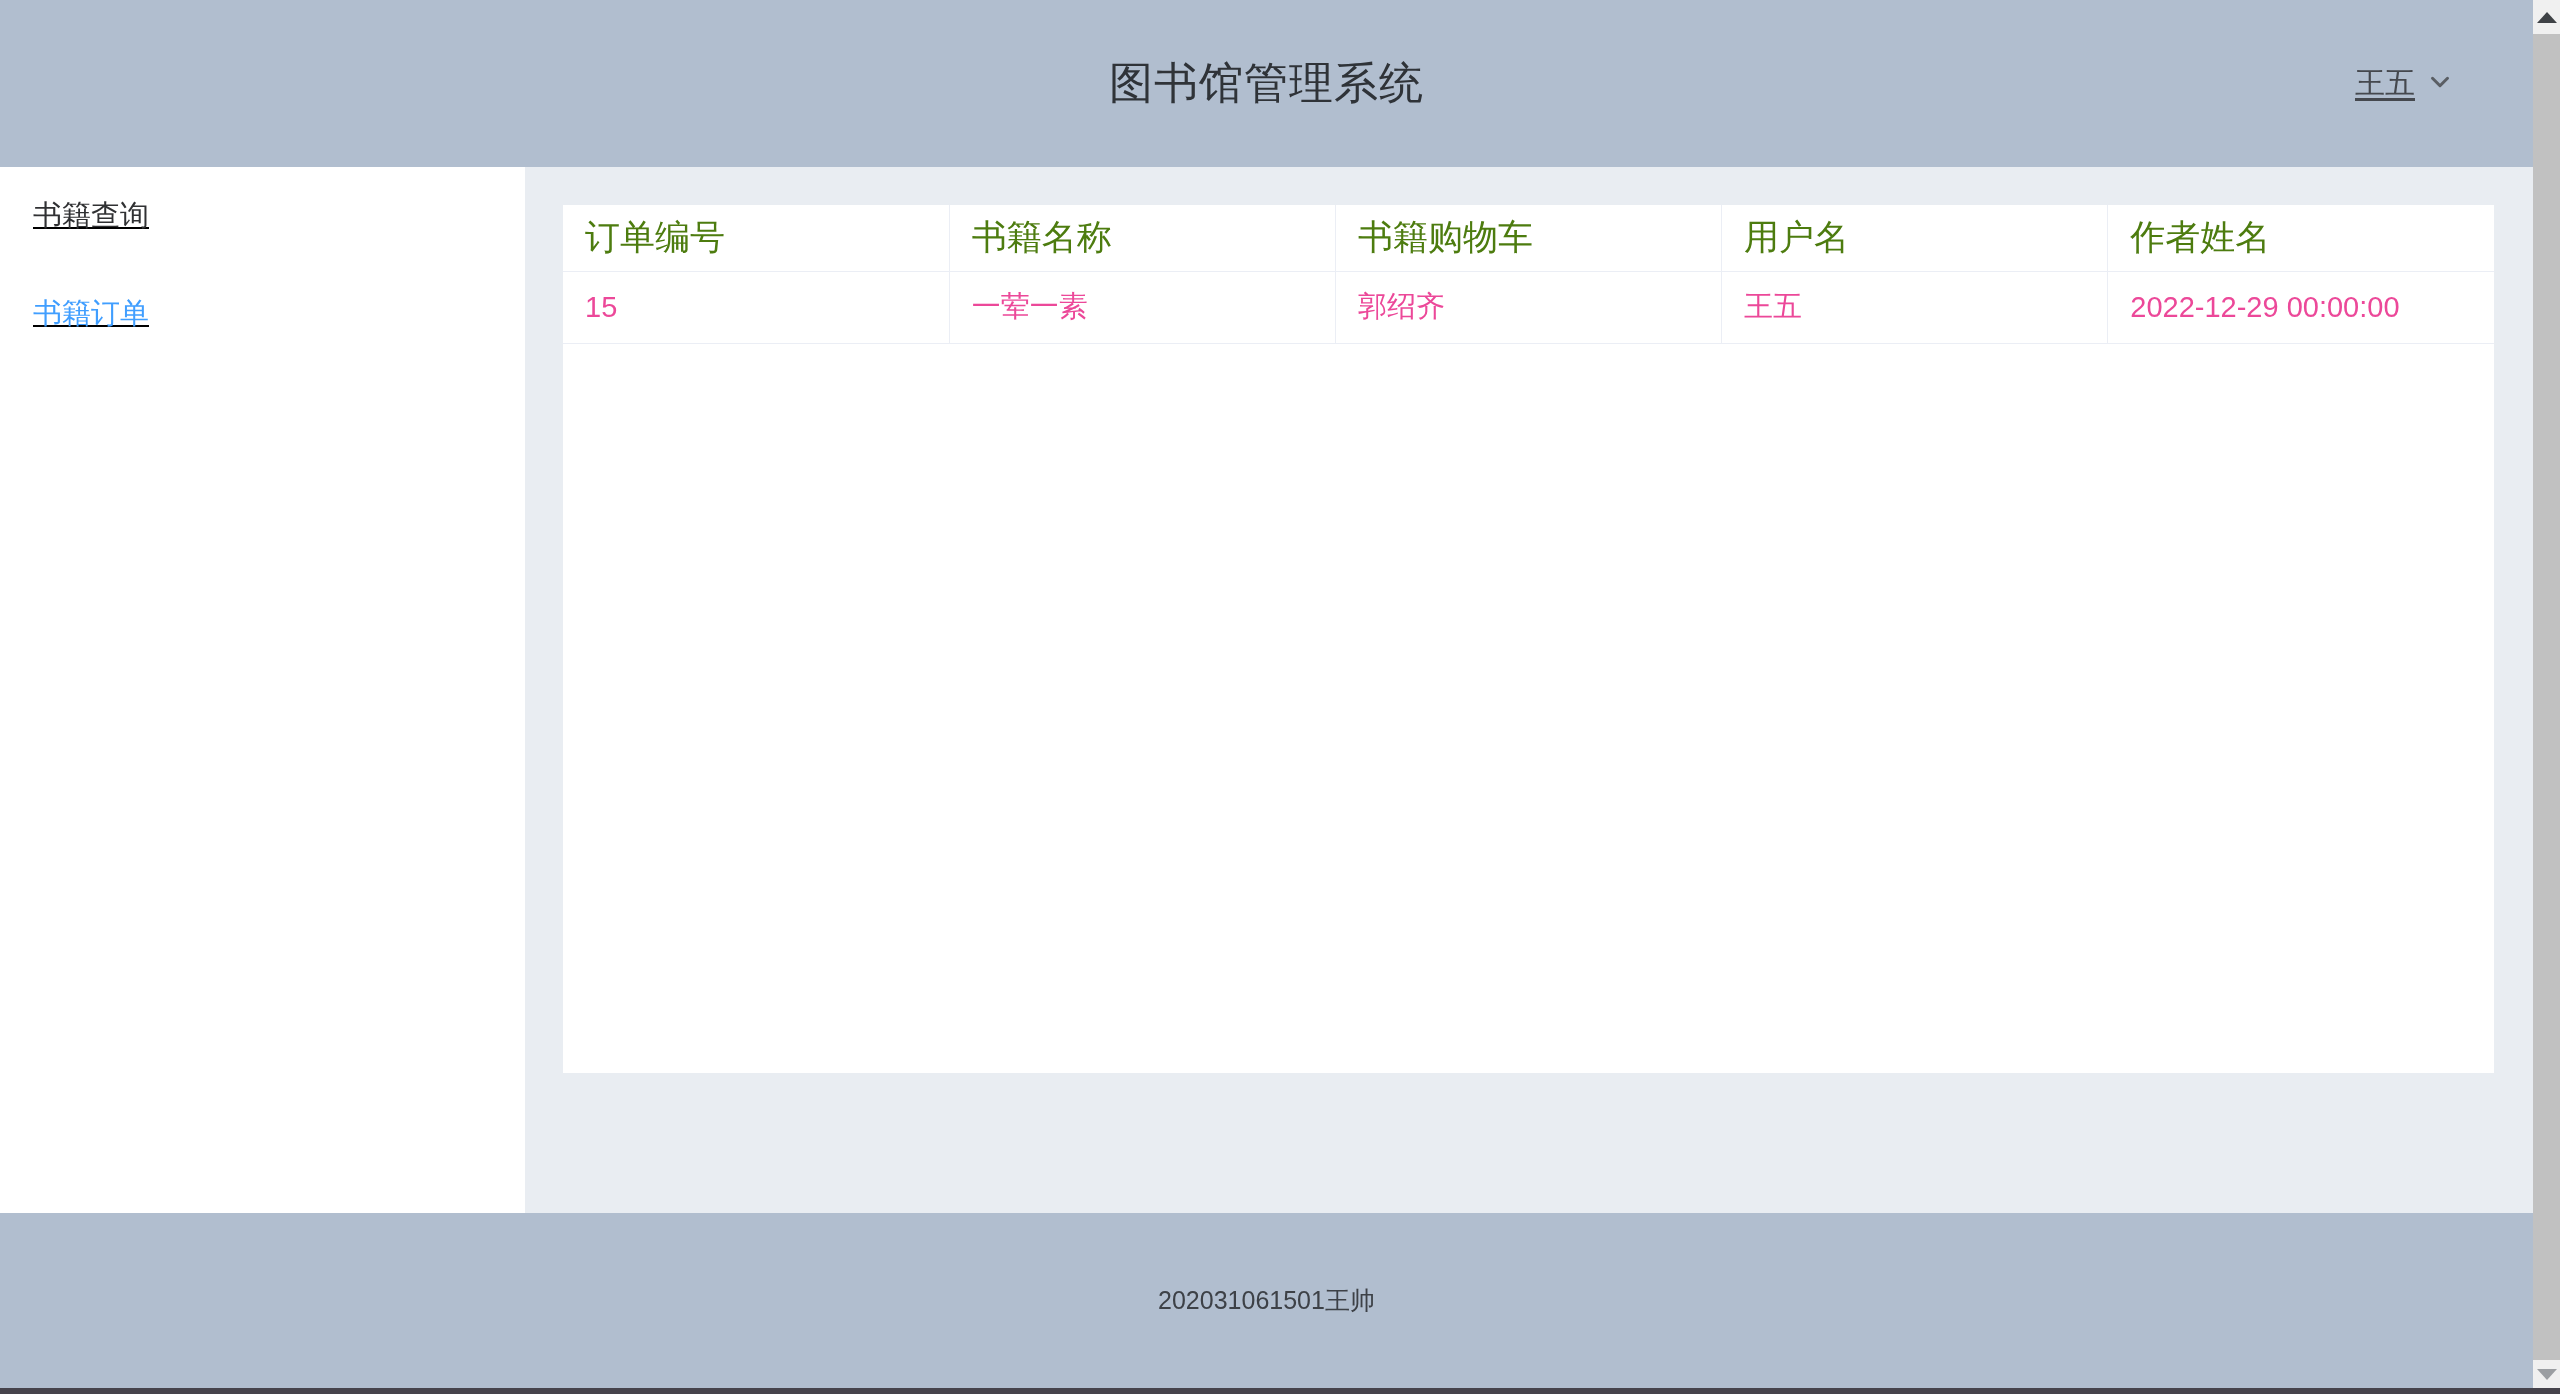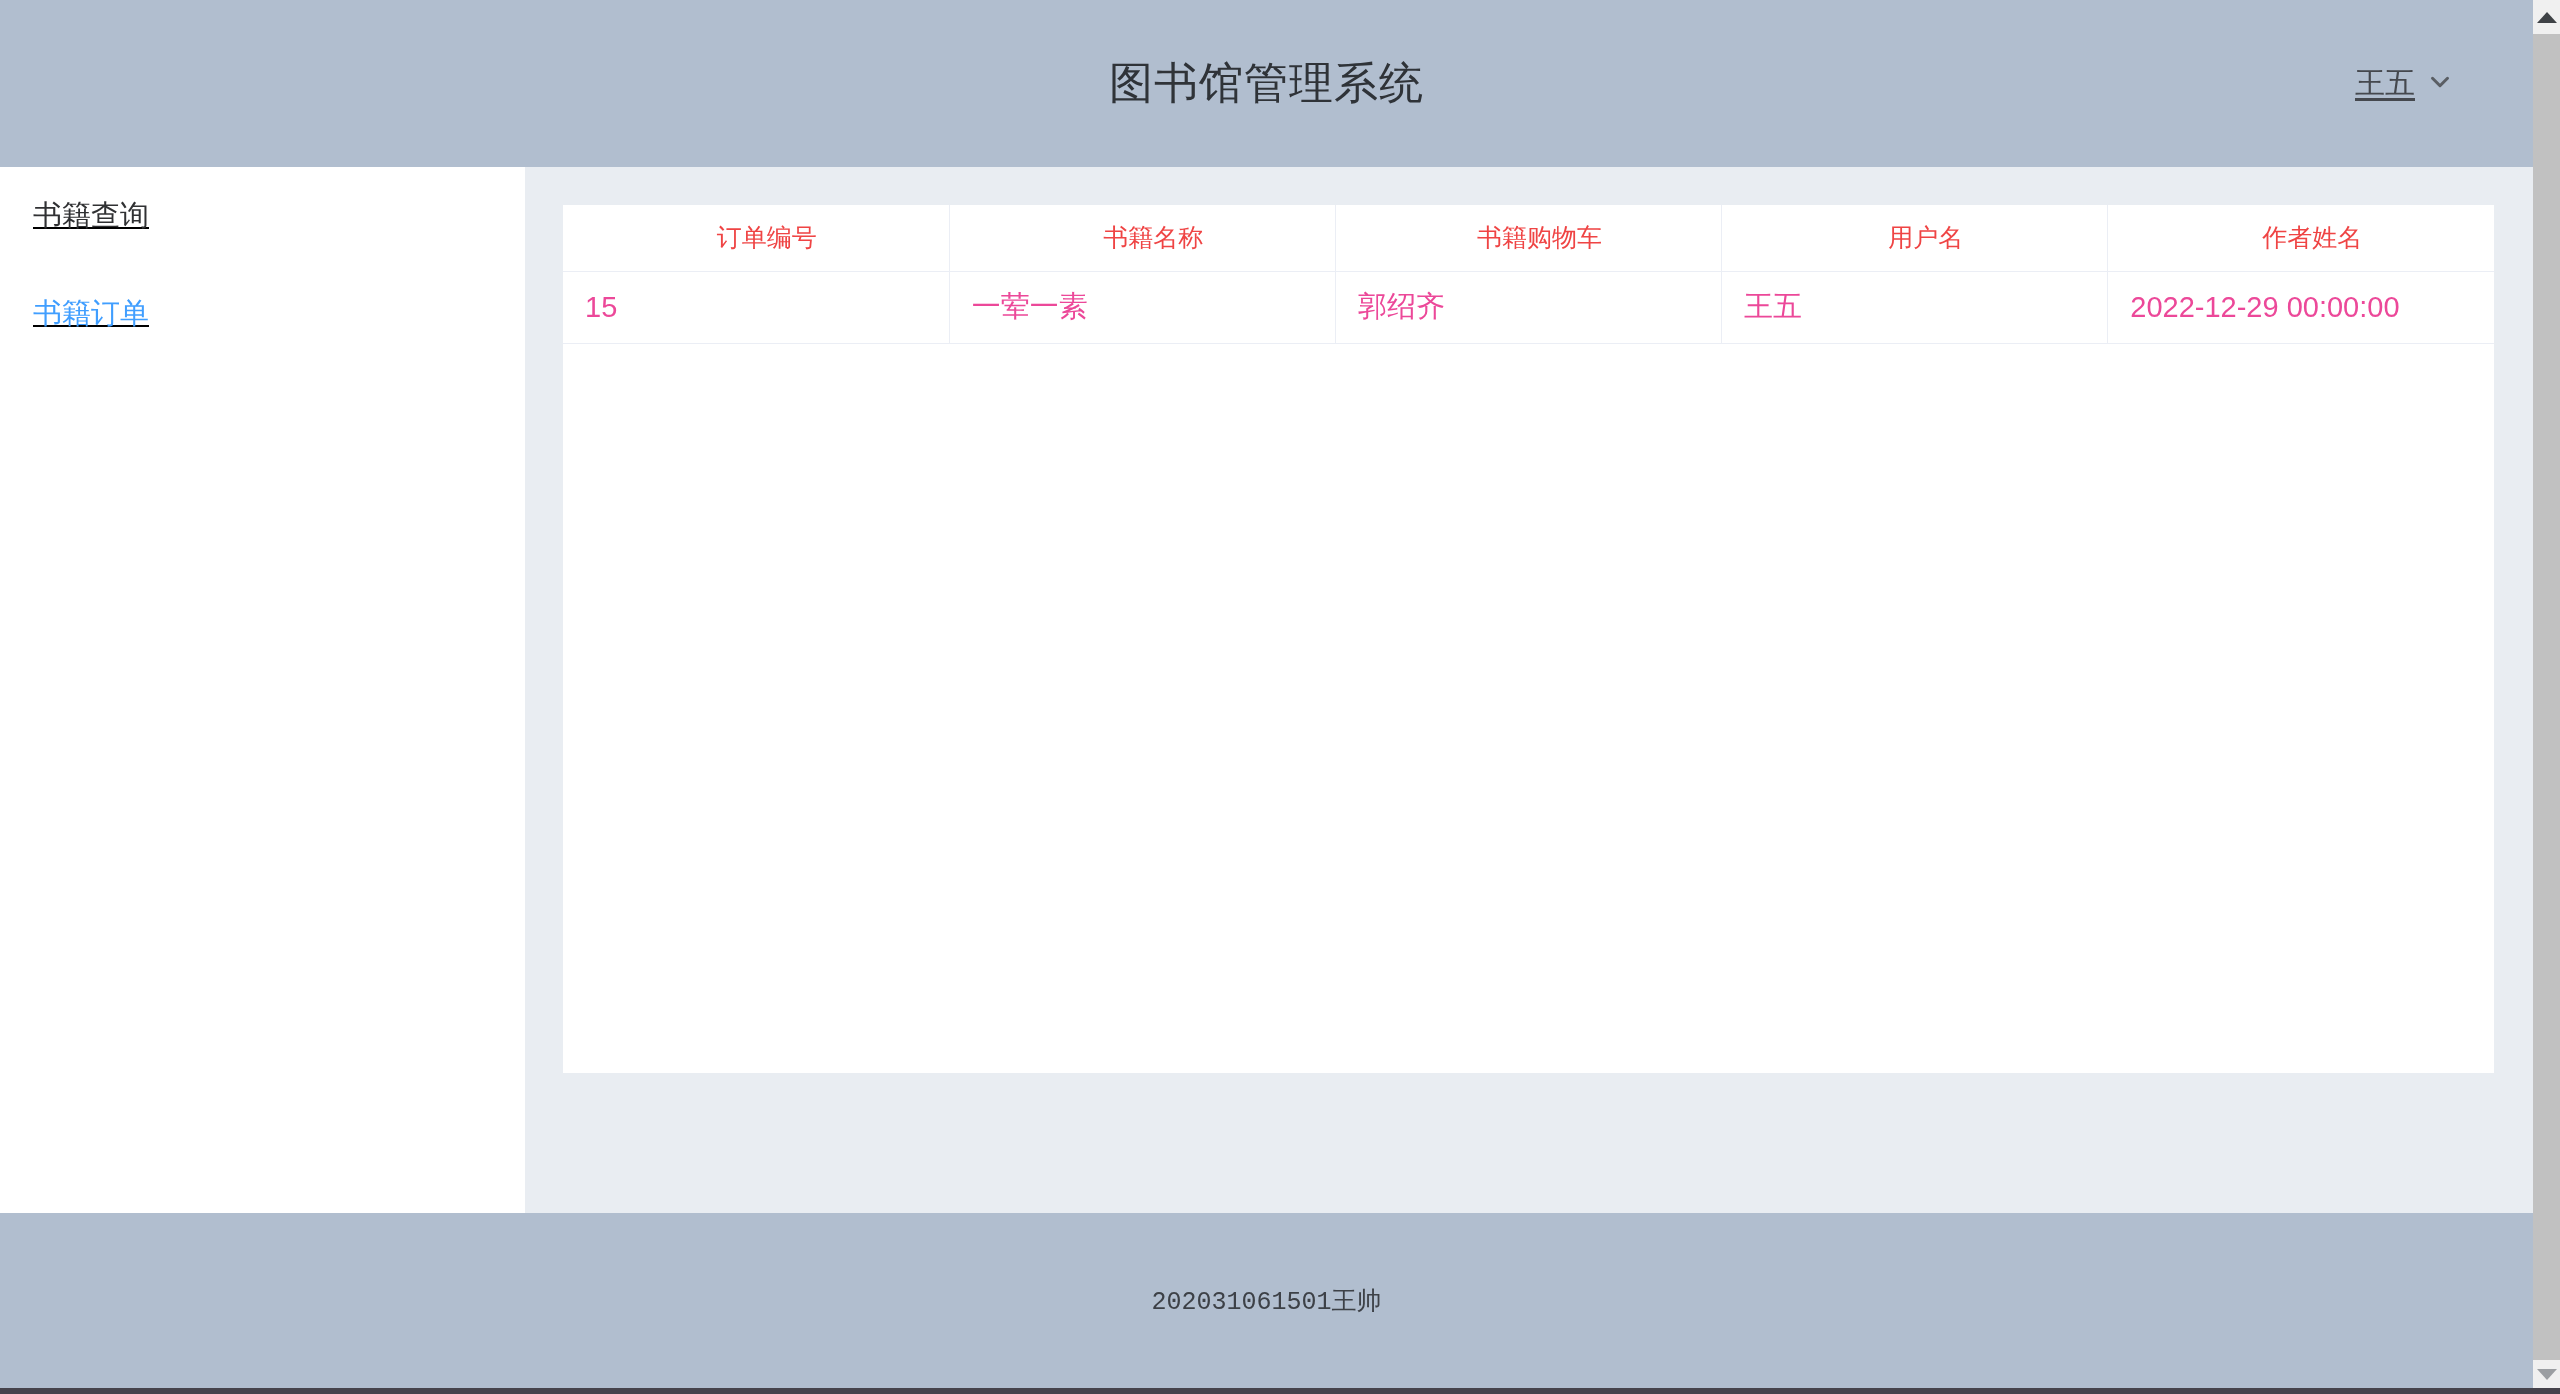--- a/index.html
+++ b/index.html
@@ -27,29 +27,29 @@
 
   
   .main { position:absolute; top:167px; left:525px; width:2008px; height:1046px;
     background:#e9edf2; }
   .card { position:absolute; top:38px; left:38px; width:1931px; height:868px;
     background:#ffffff; }
   table.orders { width:100%; border-collapse:collapse; table-layout:fixed; }
   table.orders th, table.orders td { text-align:left; padding:0 0 0 22px;
     font-weight:400; border-bottom:1px solid #ebeef5; overflow:hidden;
     white-space:nowrap; }
-  table.orders th { height:66px; font-size:25px; color:#ef4444;text-align:center; }
+  table.orders th { height:66px; font-size:35px; color:#4d7c0f; }
   table.orders td { height:72px; font-size:29px; color:#ec4899; }
   table.orders th:not(:last-child), table.orders td:not(:last-child) {
     border-right:1px solid #ebeef5; }
 
   
   .app-footer { position:absolute; top:1213px; left:0; width:2533px; height:175px;
     background:#b1becf; display:flex; align-items:center; justify-content:center; }
-  .footer-text { font-size:25px; color:#3d4147;font-family:Liberation Mono, monospace; }
+  .footer-text { font-size:25px; color:#3d4147; }
 
   .bottom-strip { position:absolute; top:1388px; left:0; width:2560px; height:6px;
     background:#46434c; }
 
   
   .scrollbar { position:absolute; top:0; right:0; width:27px; height:1388px;
     background:#f0f0f0; }
   .scroll-btn { position:absolute; left:0; width:27px; display:flex;
     align-items:center; justify-content:center; cursor:pointer; }
   .scroll-btn.up { top:0; height:34px; }

